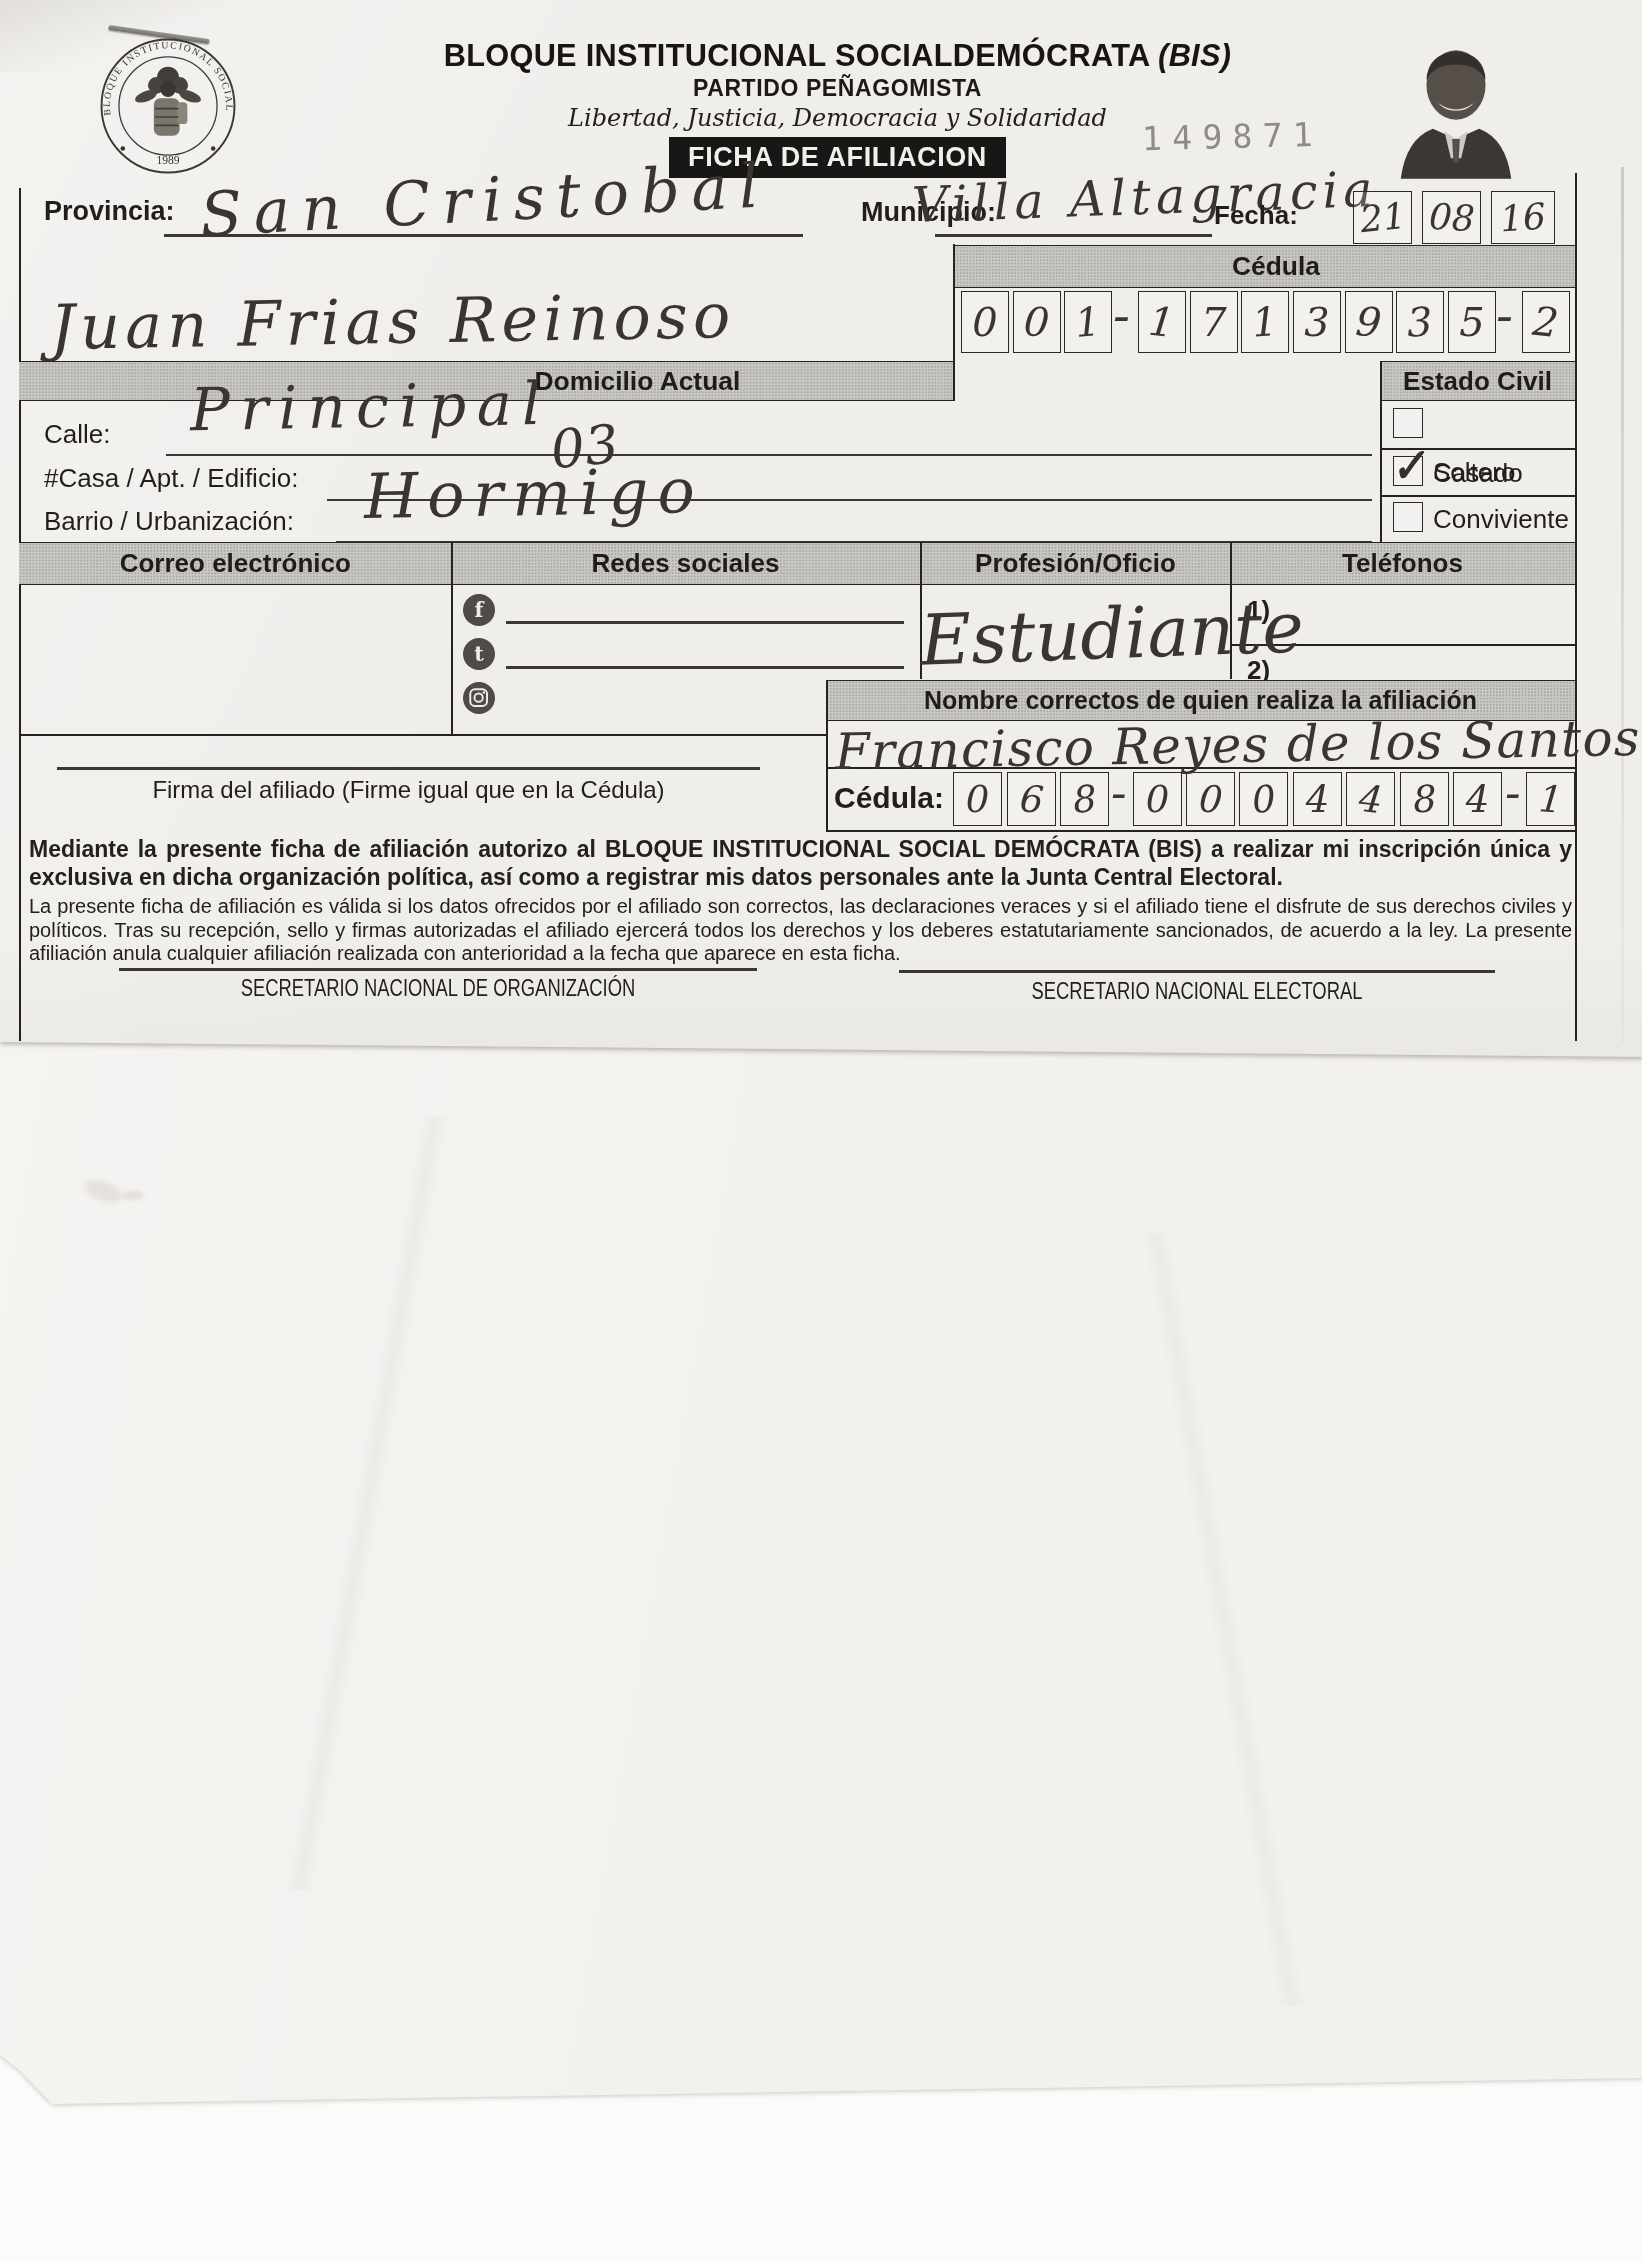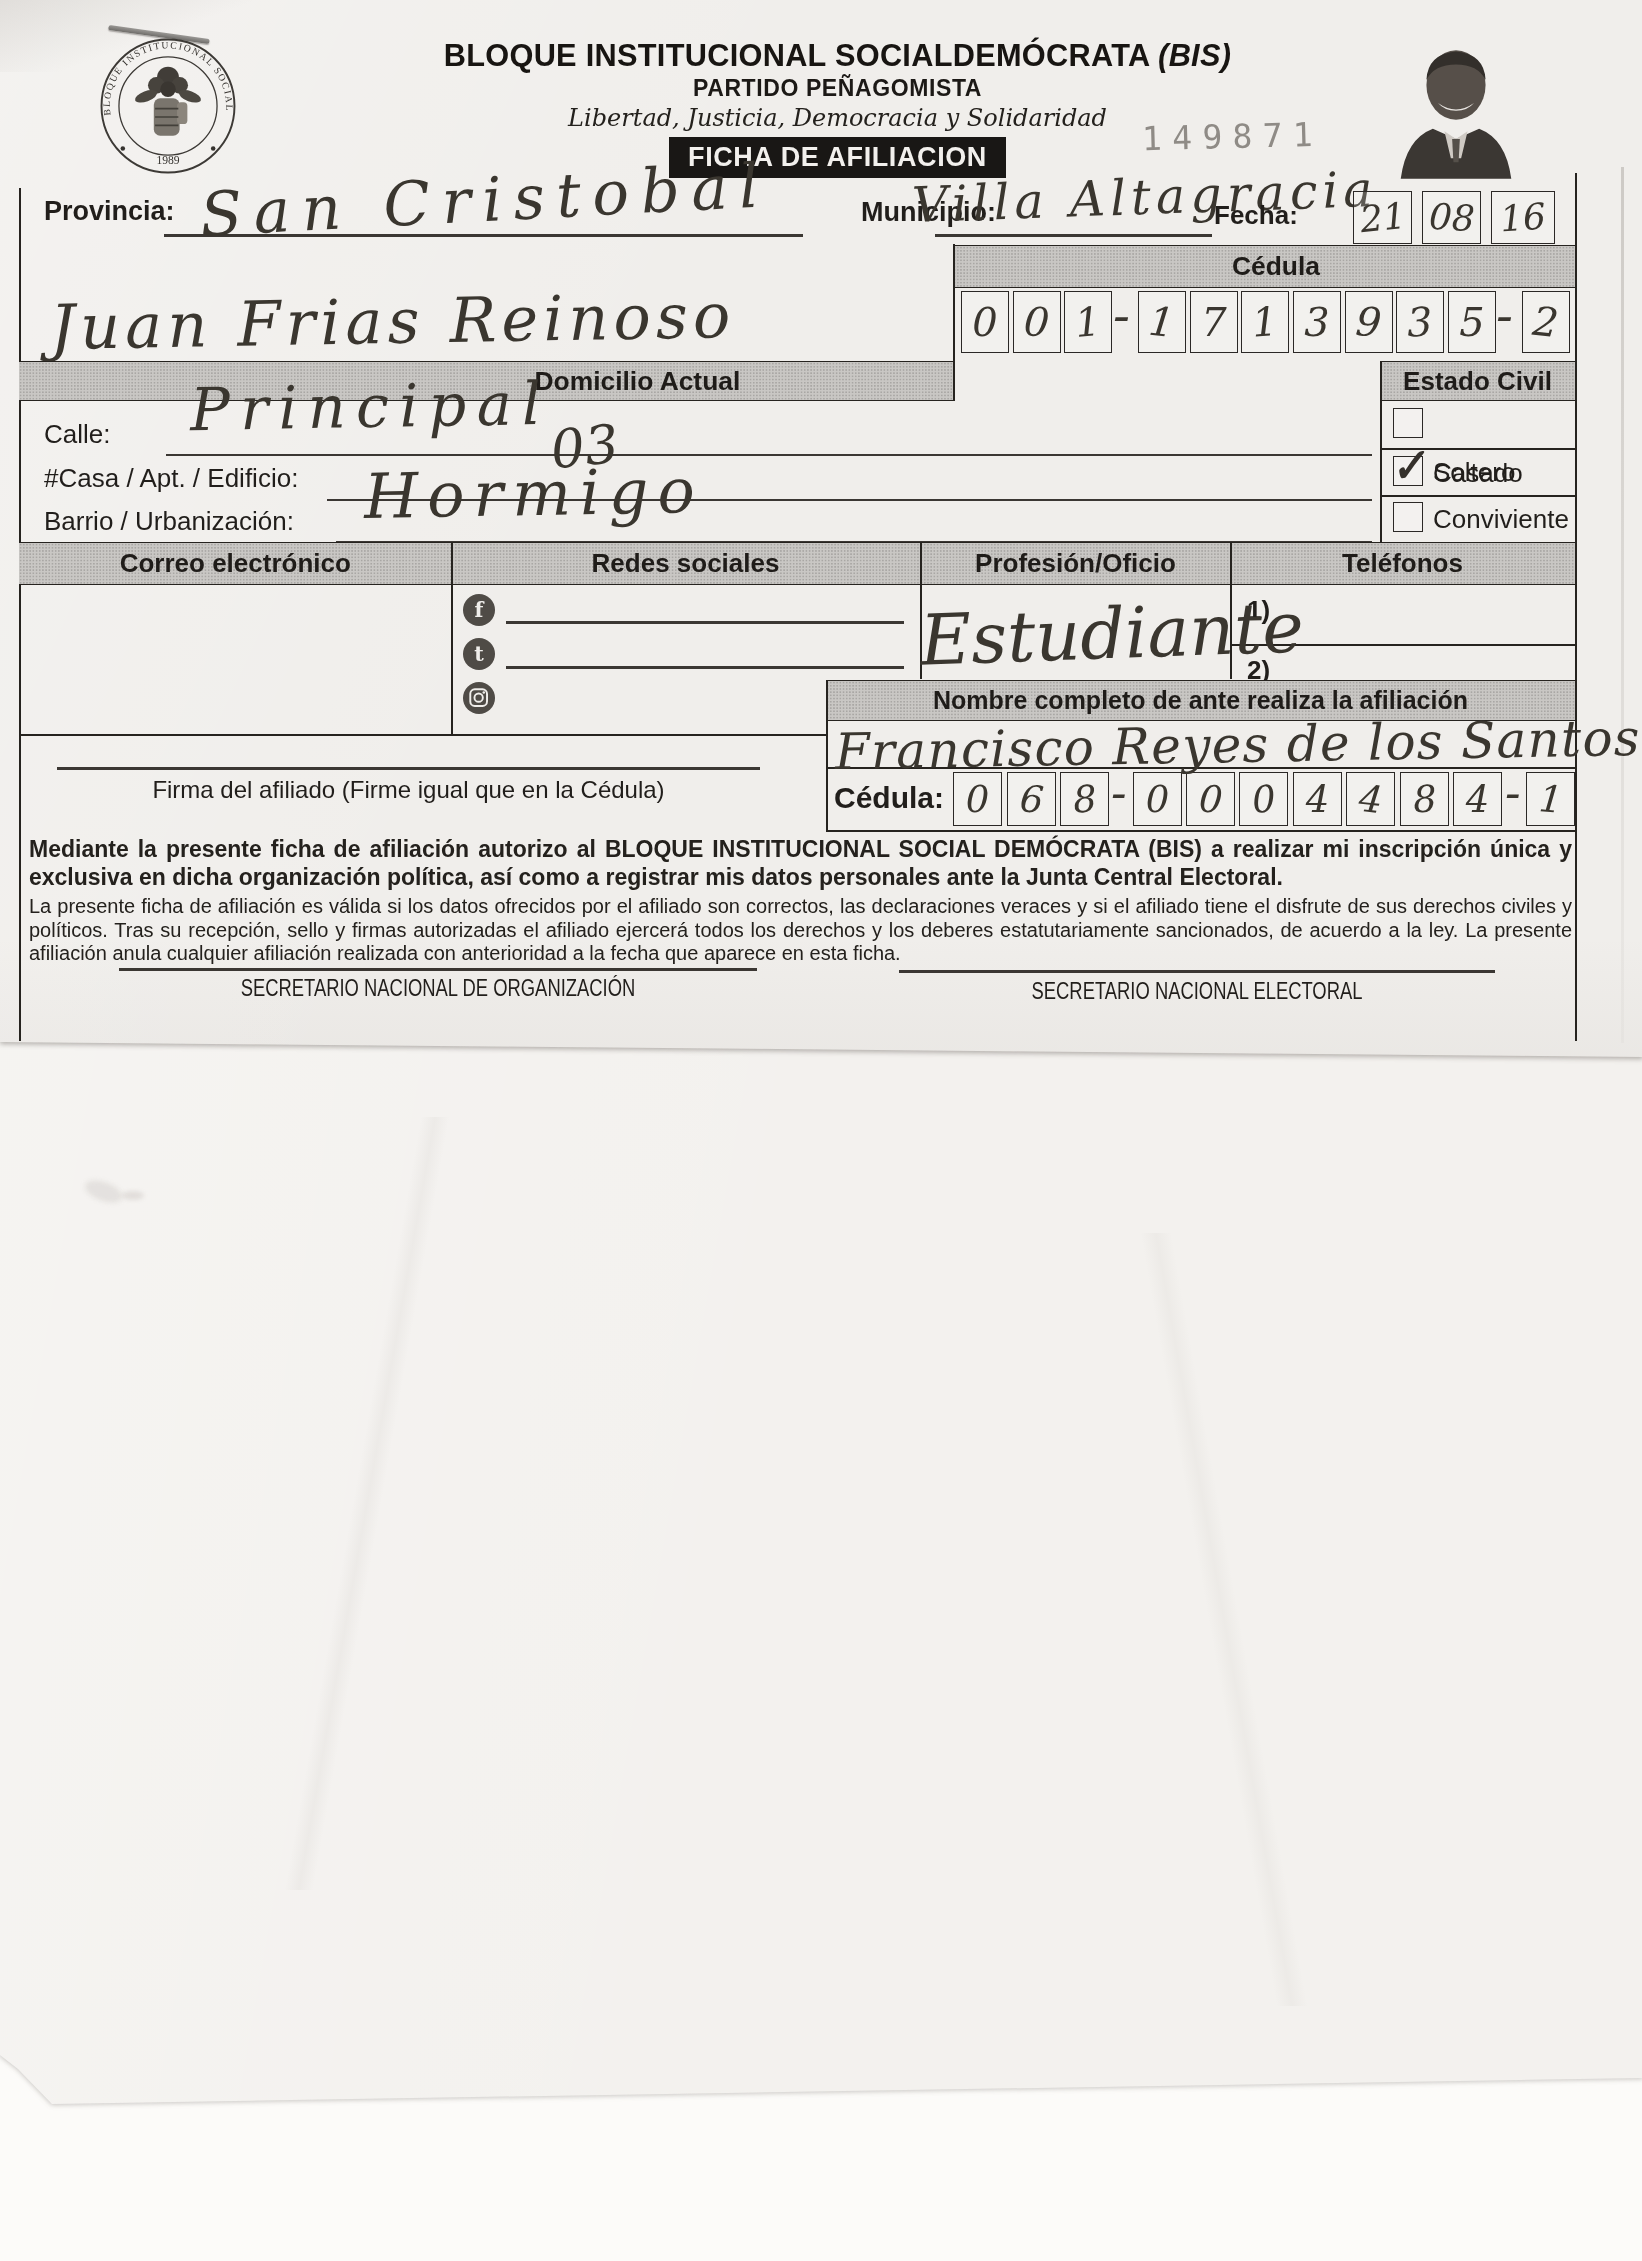--- a/index.html
+++ b/index.html
@@ -256,21 +256,21 @@
 
   <div class="hand" style="left:920px;top:599px;font-size:70px;transform:rotate(-2deg);z-index:5;">Estudiante</div>
 
   <div class="lbl bold" style="left:1247px;top:595px;font-size:26px;">1)</div>
   <div class="hline" style="left:1230px;top:644px;width:345px;"></div>
   <div class="lbl bold" style="left:1247px;top:655px;font-size:26px;">2)</div>
 
   <div class="hline" style="left:19.3px;top:734px;width:809px;"></div>
 
   <div class="band bold" style="left:826px;top:680px;width:749px;height:41px;font-size:25px;">
-    <span>Nombre completo de ante realiza la afiliación</span>
+    <span>Nombre correctos de quien realiza la afiliación</span>
   </div>
   <div class="vline" style="left:826px;top:680px;height:150px;"></div>
   <div class="hand" style="left:835px;top:720px;font-size:50px;letter-spacing:1.3px;transform:rotate(-1deg);z-index:6;">Francisco Reyes de los Santos</div>
   <div class="hline" style="left:826px;top:767px;width:749px;"></div>
 
   <div class="lbl bold" style="left:834px;top:781px;font-size:30px;">Cédula:</div>
 
   <div class="cbox" style="left:953px;top:772px;width:49px;height:54px;">
         <span class="hand" style="font-size:37px;">0</span>
       </div>

